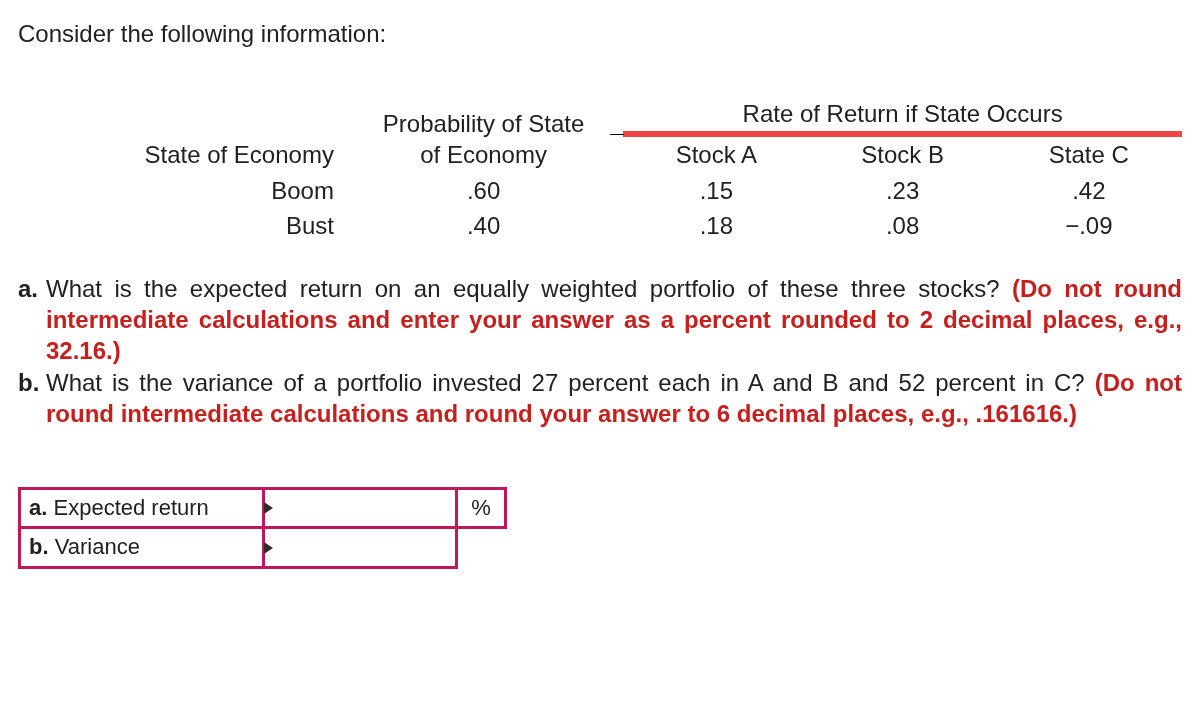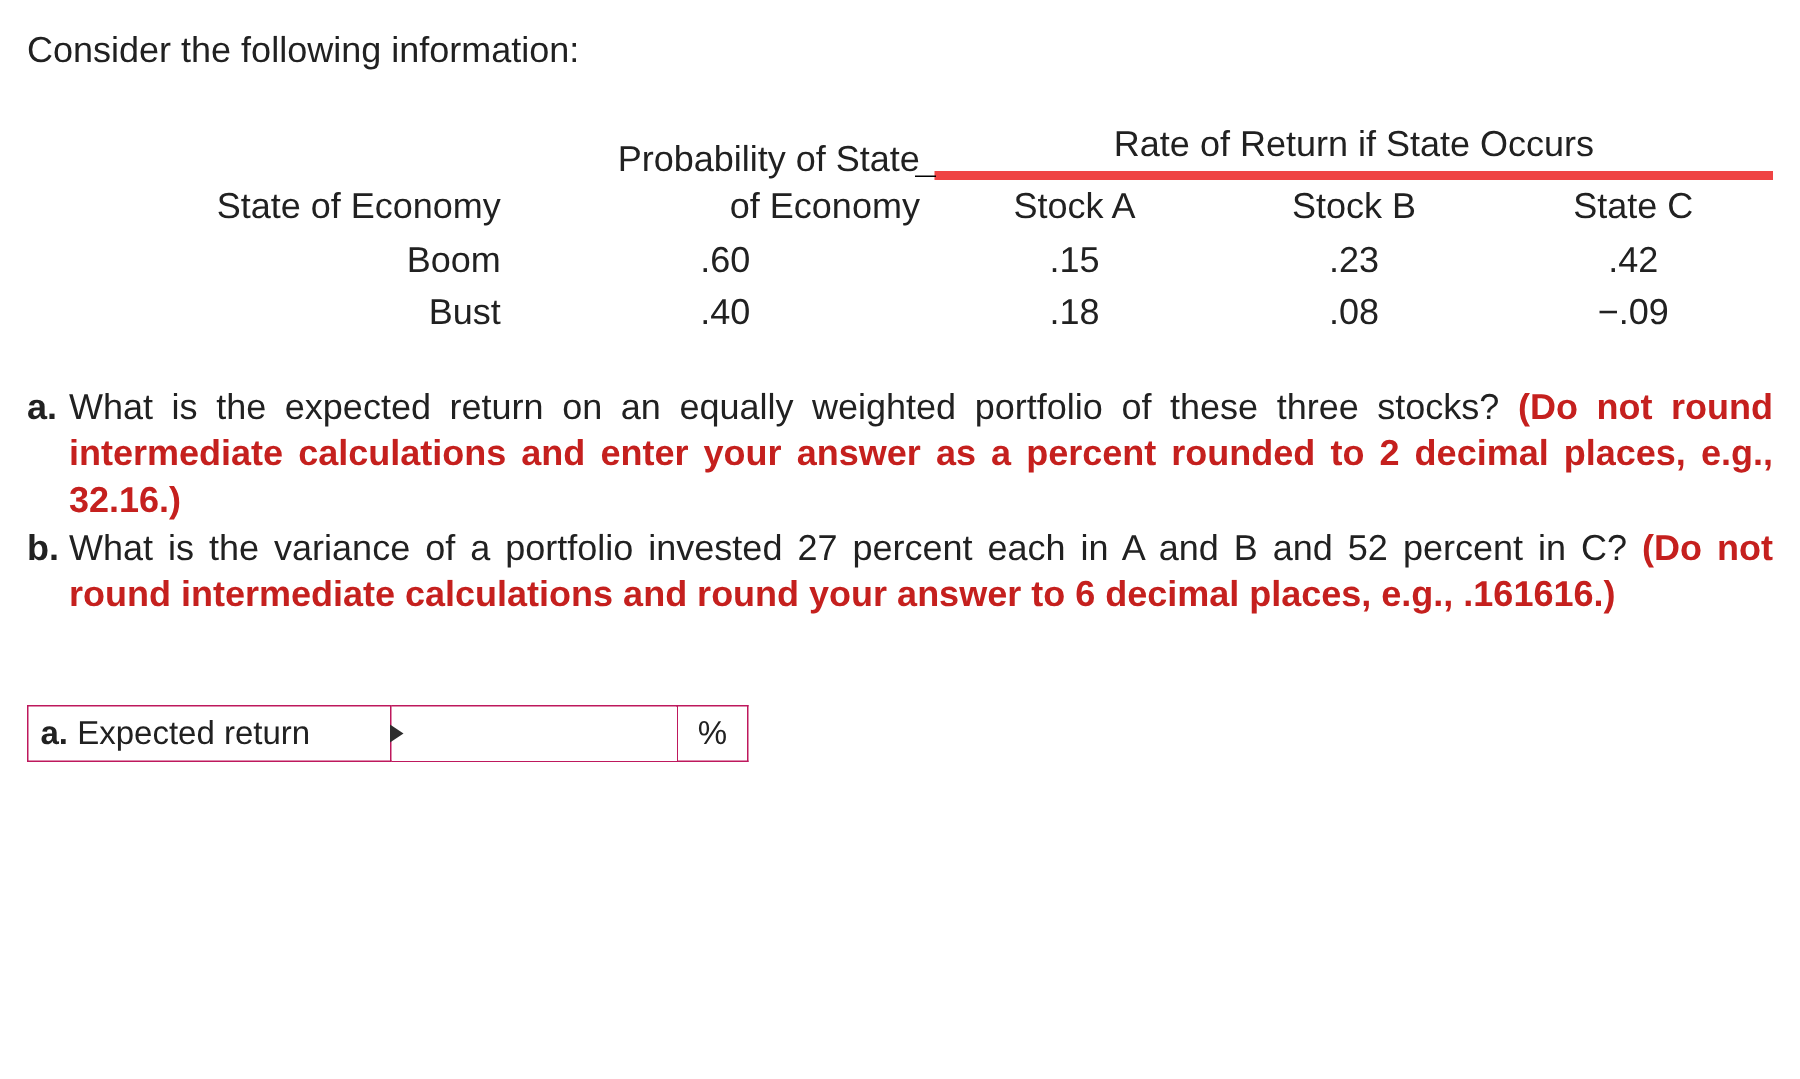--- a/index.html
+++ b/index.html
@@ -5,21 +5,21 @@
   body {
     margin: 0;
     padding: 18px 18px;
     font-family: Arial, Helvetica, sans-serif;
     font-size: 24px;
     color: #212121;
     background: #ffffff;
     line-height: 1.3;
   }
   .intro {
-    margin-bottom: 30px;
+    margin-bottom: 47px;
   }
   
   table.data {
     border-collapse: collapse;
     width: 100%;
     margin-bottom: 30px;
   }
   table.data td, table.data th {
     font-weight: normal;
     padding: 2px 10px;
@@ -28,21 +28,21 @@
   .col-state  { width: 28%; text-align: left; }
   .col-prob   { width: 24%; text-align: center; }
   .col-stock  { width: 16%; text-align: center; }
   .rate-header {
     text-align: center;
     border-bottom: 6px solid #ef4444;
     padding-bottom: 4px;
   }
   .prob-header {
     position: relative;
-    text-align: right;
+    text-align: center;
   }
   .prob-header .connector-left,
   .prob-header .connector-right {
     position: absolute;
     top: 50%;
     height: 1px;
     background: #000;
   }
   .prob-header .connector-right { right: -1px; width: 14px; }
   .num { text-align: center; }
@@ -71,21 +71,21 @@
     color: #c5201e;
     font-weight: bold;
   }
 
   
   table.answers {
     border-collapse: collapse;
     font-size: 22px;
   }
   table.answers td, table.answers th {
-    border: 1px solid #be185d;
+    border: 3px solid #be185d;
     padding: 4px 8px;
     font-weight: normal;
     text-align: left;
     vertical-align: middle;
     height: 28px;
     background: #fff;
   }
   table.answers .label-col { width: 225px; }
   table.answers .input-col { width: 190px; position: relative; padding: 0; }
   table.answers .unit-col  { width: 30px; text-align: center; }
@@ -161,14 +161,24 @@
       <tr>
     <td class="label-col">
       <span class="bold">a.</span>
       <span>Expected return</span>
     </td>
     <td class="input-col">
       <span class="tri"></span>
     </td>
     <td class="unit-col">%</td>
   </tr>
+  <tr>
+    <td class="label-col">
+      <span class="bold">b.</span>
+      <span>Variance</span>
+    </td>
+    <td class="input-col">
+      <span class="tri"></span>
+    </td>
+    <td class="no-border"></td>
+  </tr>
 </tbody>
   </table>
 
 </body></html>

